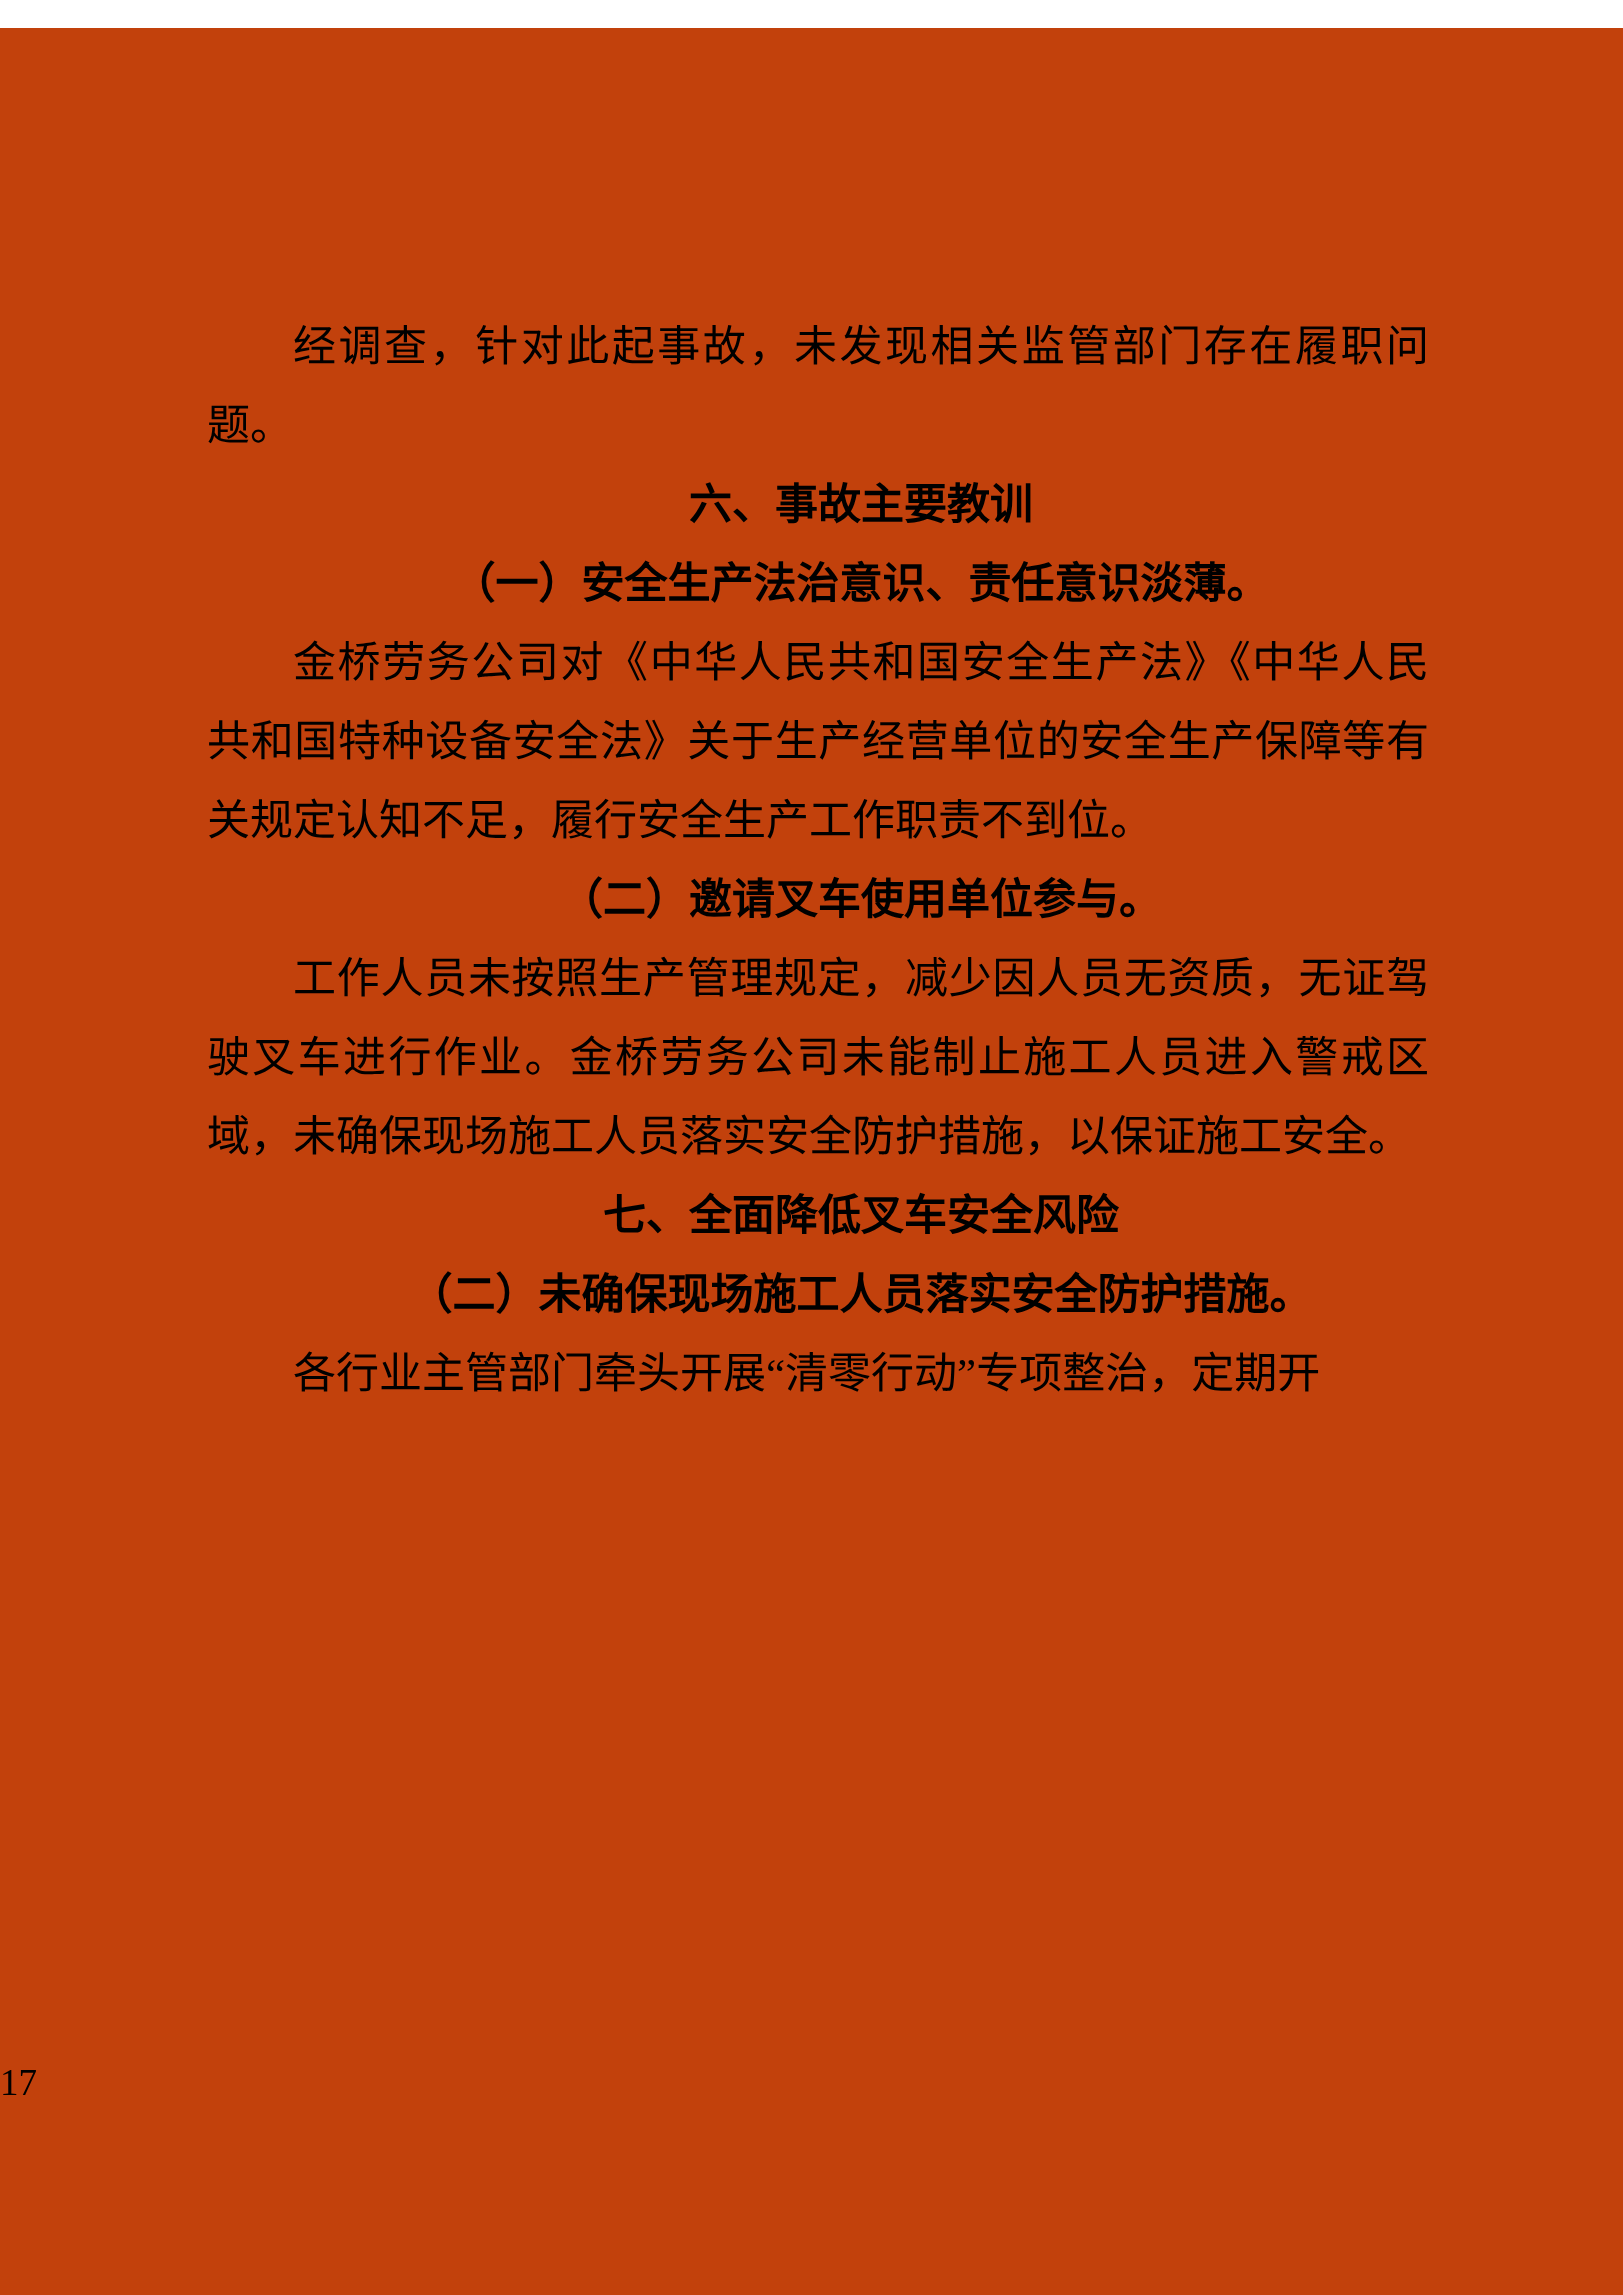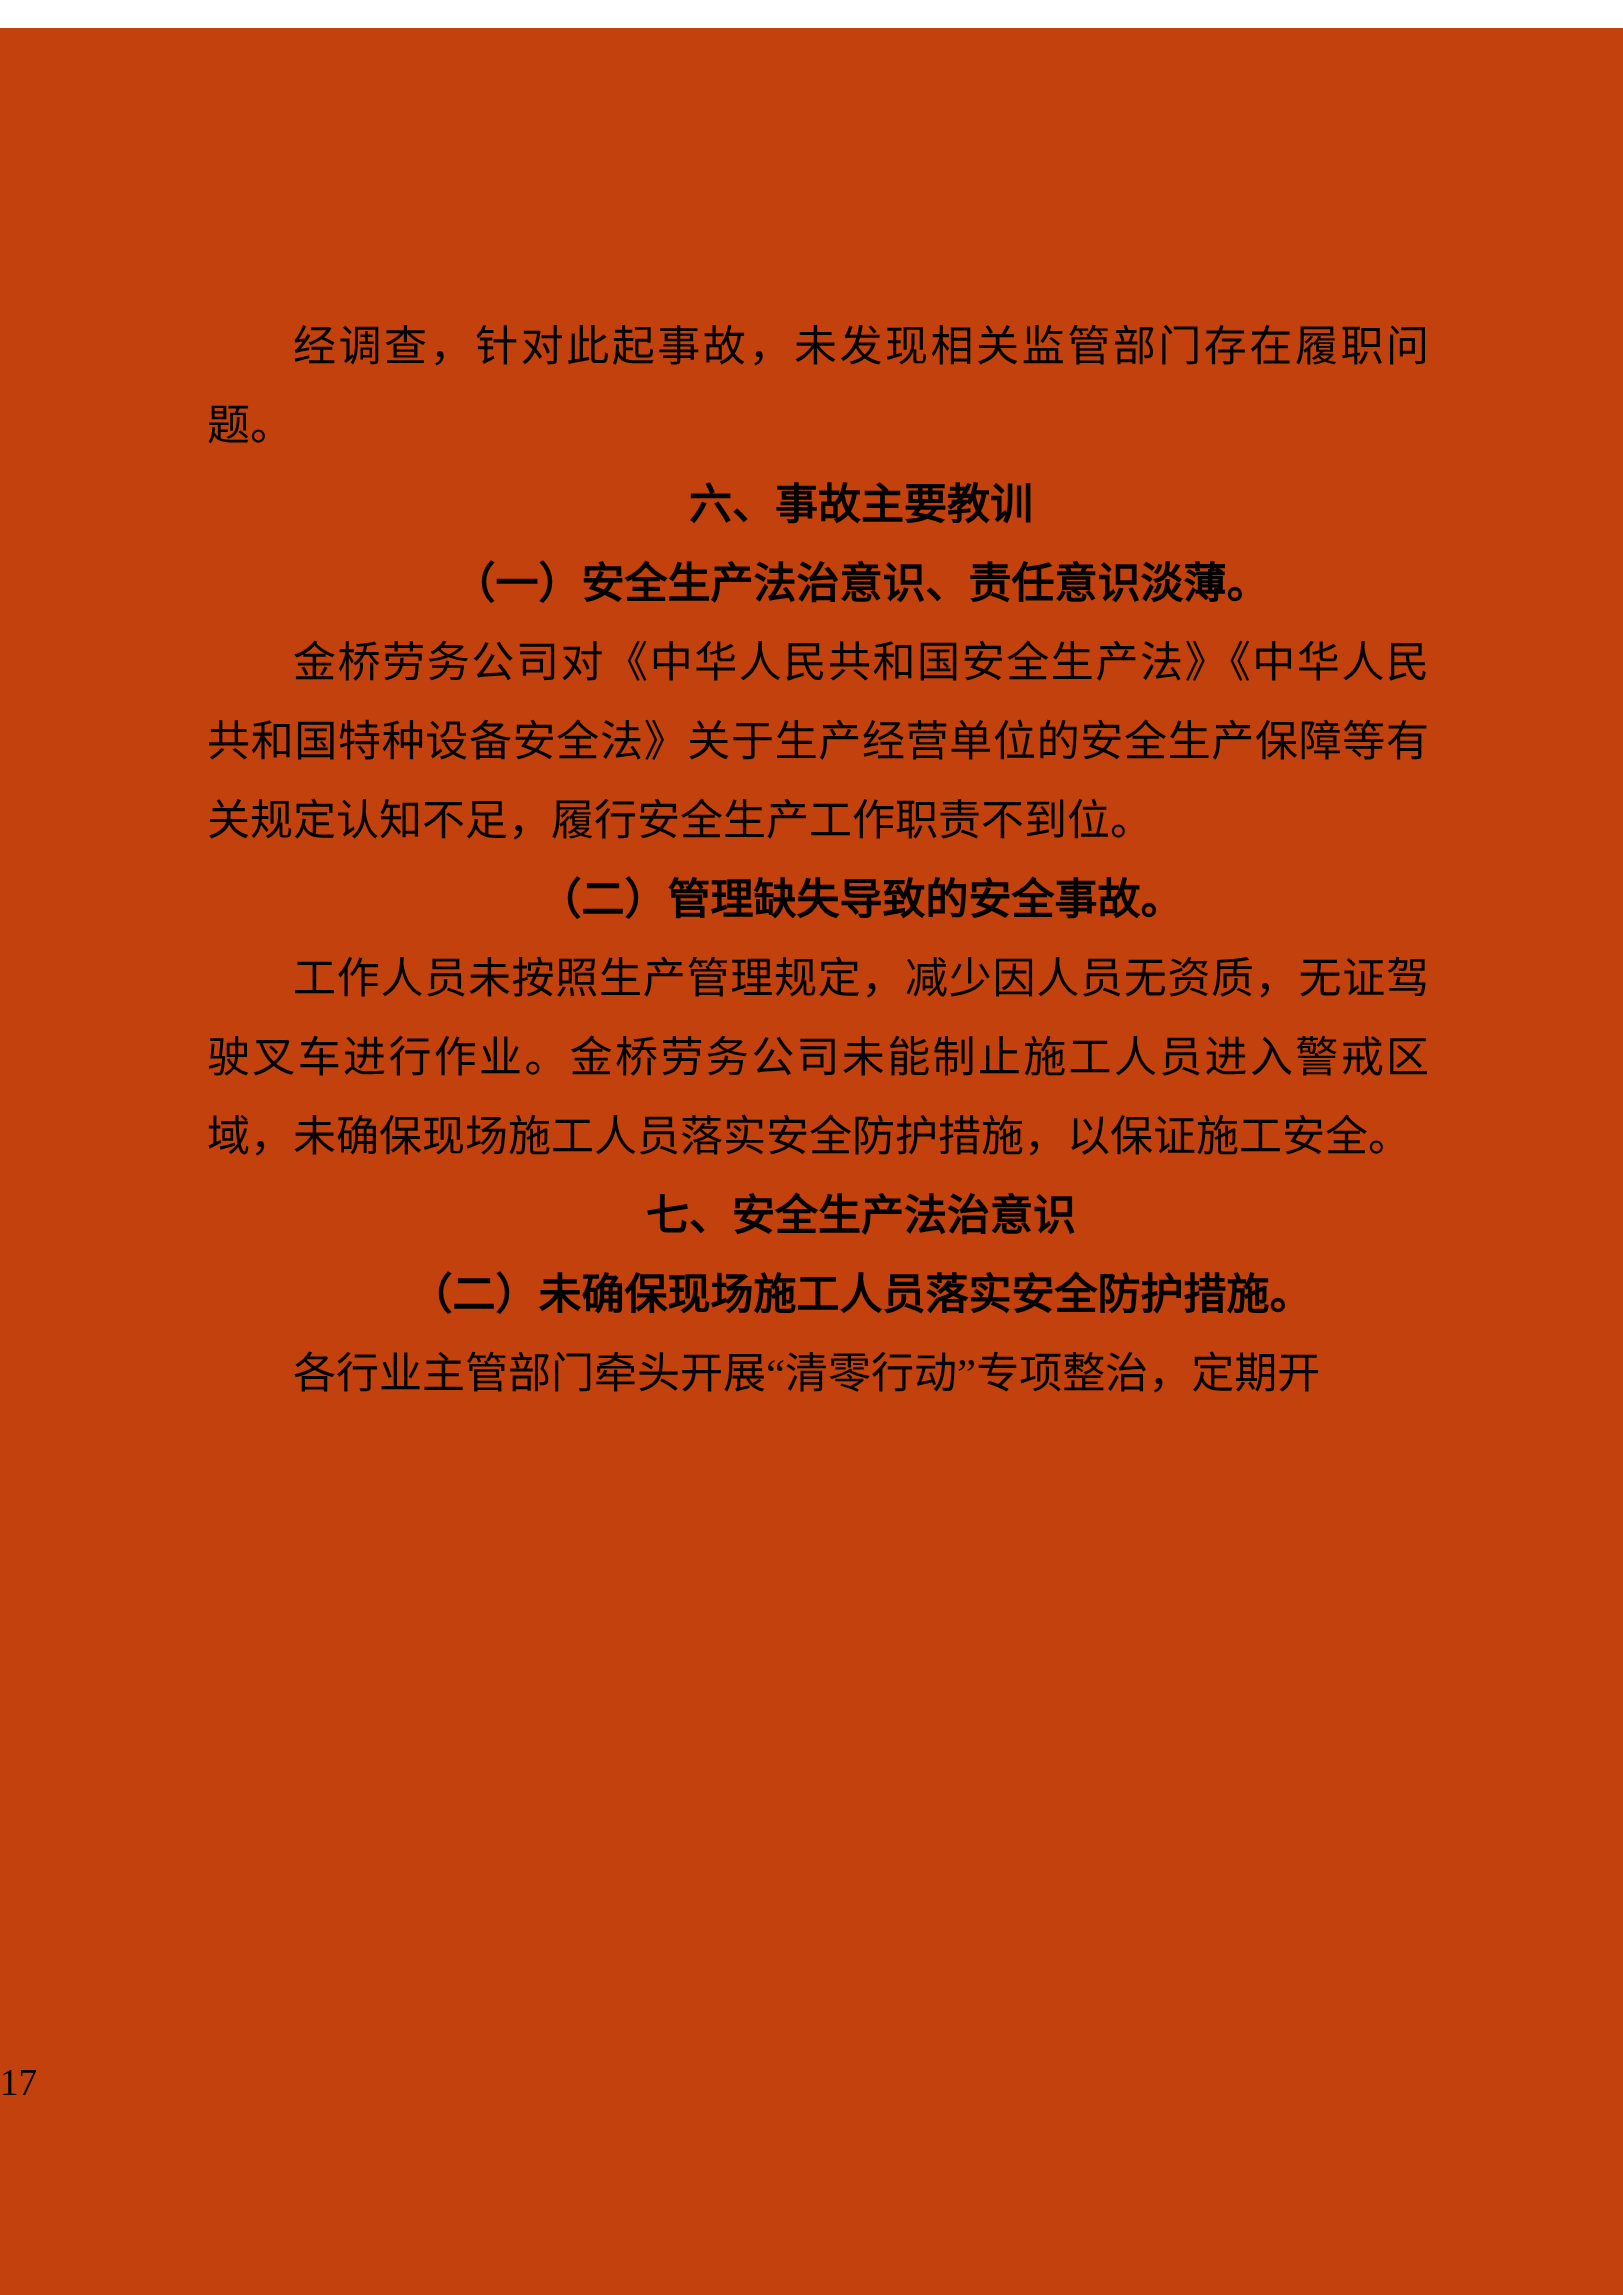--- a/index.html
+++ b/index.html
@@ -62,22 +62,22 @@
 </style>
 </head>
 <body>
 
 <div class="page">
   <div class="content">
     <p class="body">经调查，针对此起事故，未发现相关监管部门存在履职问题。</p>
     <p class="h-main">六、事故主要教训</p>
     <p class="h-sub">（一）安全生产法治意识、责任意识淡薄。</p>
     <p class="body">金桥劳务公司对《中华人民共和国安全生产法》《中华人民共和国特种设备安全法》关于生产经营单位的安全生产保障等有关规定认知不足，履行安全生产工作职责不到位。</p>
-    <p class="h-sub">（二）管理缺失导致的安全事故。</p>
+    <p class="h-sub">（二）邀请叉车使用单位参与。</p>
     <p class="body">工作人员未按照生产管理规定，减少因人员无资质，无证驾驶叉车进行作业。金桥劳务公司未能制止施工人员进入警戒区域，未确保现场施工人员落实安全防护措施，以保证施工安全。</p>
-    <p class="h-main">七、安全生产法治意识</p>
+    <p class="h-main">七、全面降低叉车安全风险</p>
     <p class="h-sub">（二）未确保现场施工人员落实安全防护措施。</p>
     <p class="body">各行业主管部门牵头开展“清零行动”专项整治，定期开</p>
   </div>
 
   <div class="page-footer">17</div>
 </div>
 
 
 </body></html>

